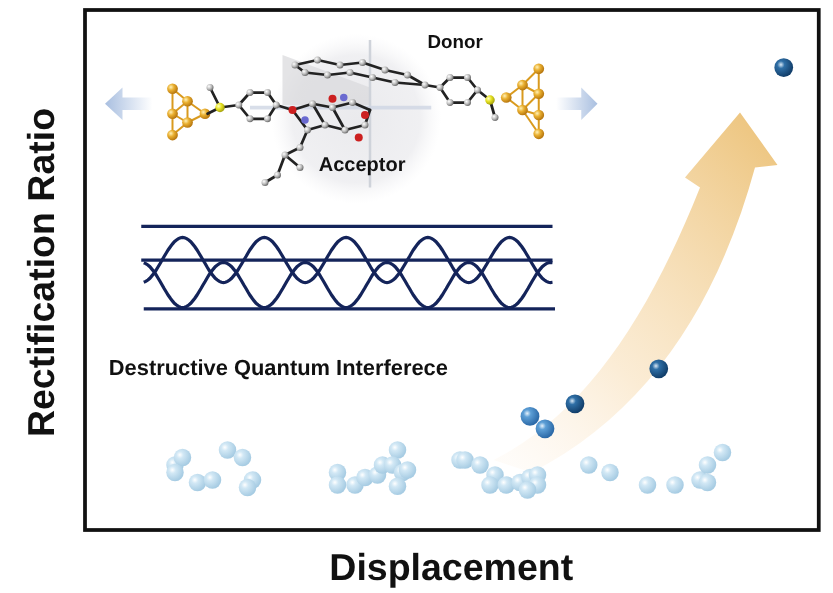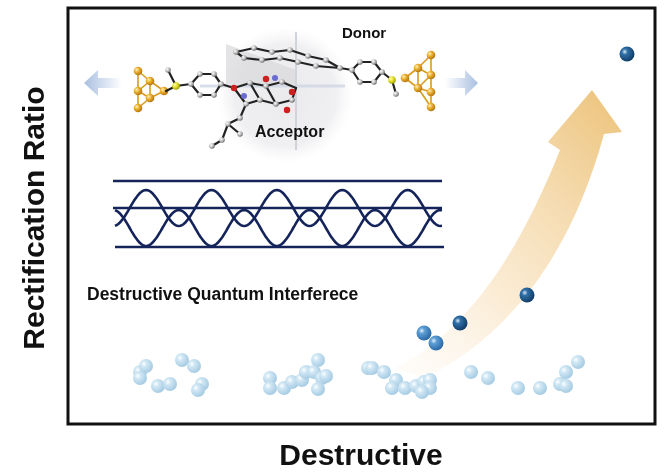--- a/index.html
+++ b/index.html
@@ -280,14 +280,14 @@
         <circle cx="566" cy="386" r="7" fill="url(#ballLight)"></circle>
         <circle cx="424" cy="333" r="7.5" fill="url(#ballMid)"></circle>
         <circle cx="436" cy="343" r="7.5" fill="url(#ballMid)"></circle>
         <circle cx="460" cy="323" r="7.5" fill="url(#ballDark)"></circle>
         <circle cx="527" cy="295" r="7.5" fill="url(#ballDark)"></circle>
         <circle cx="627" cy="54" r="7.5" fill="url(#ballDark)"></circle>
       </g>
   </svg>
 
   <div class="ylabel">Rectification Ratio</div>
-  <div class="xlabel">Destructive</div>
+  <div class="xlabel">Displacement</div>
 </div>
 
 </body></html>

